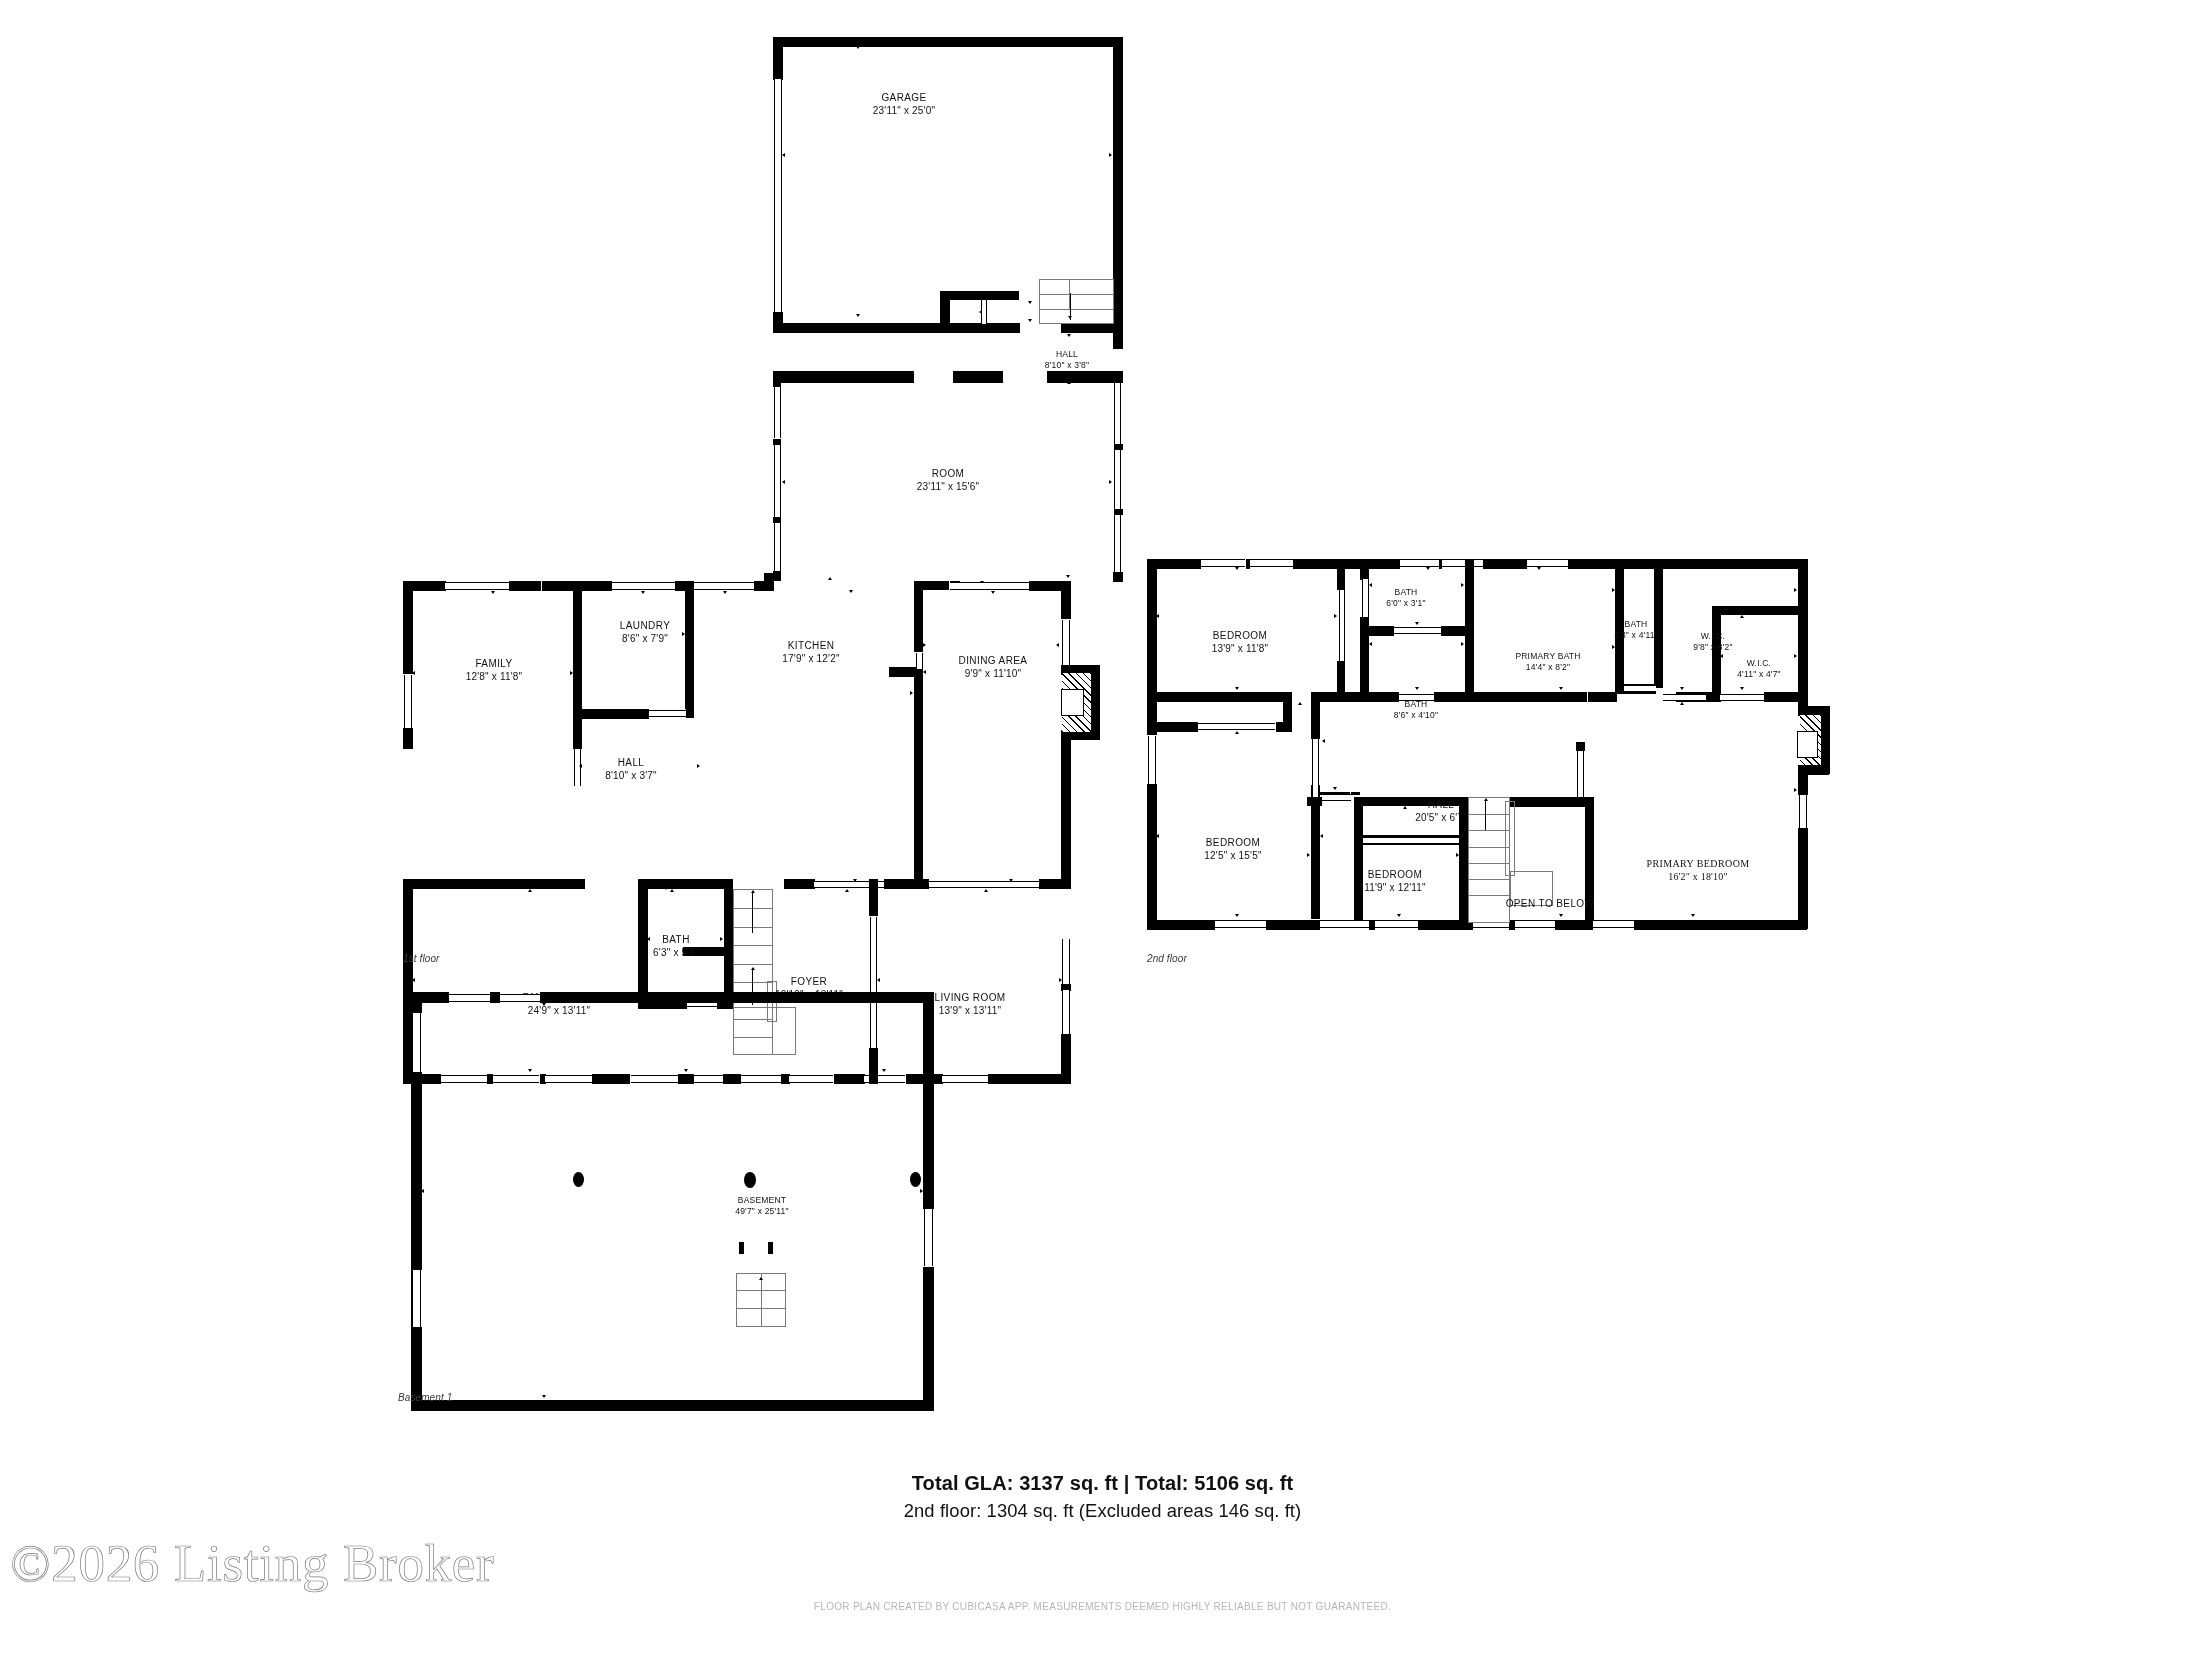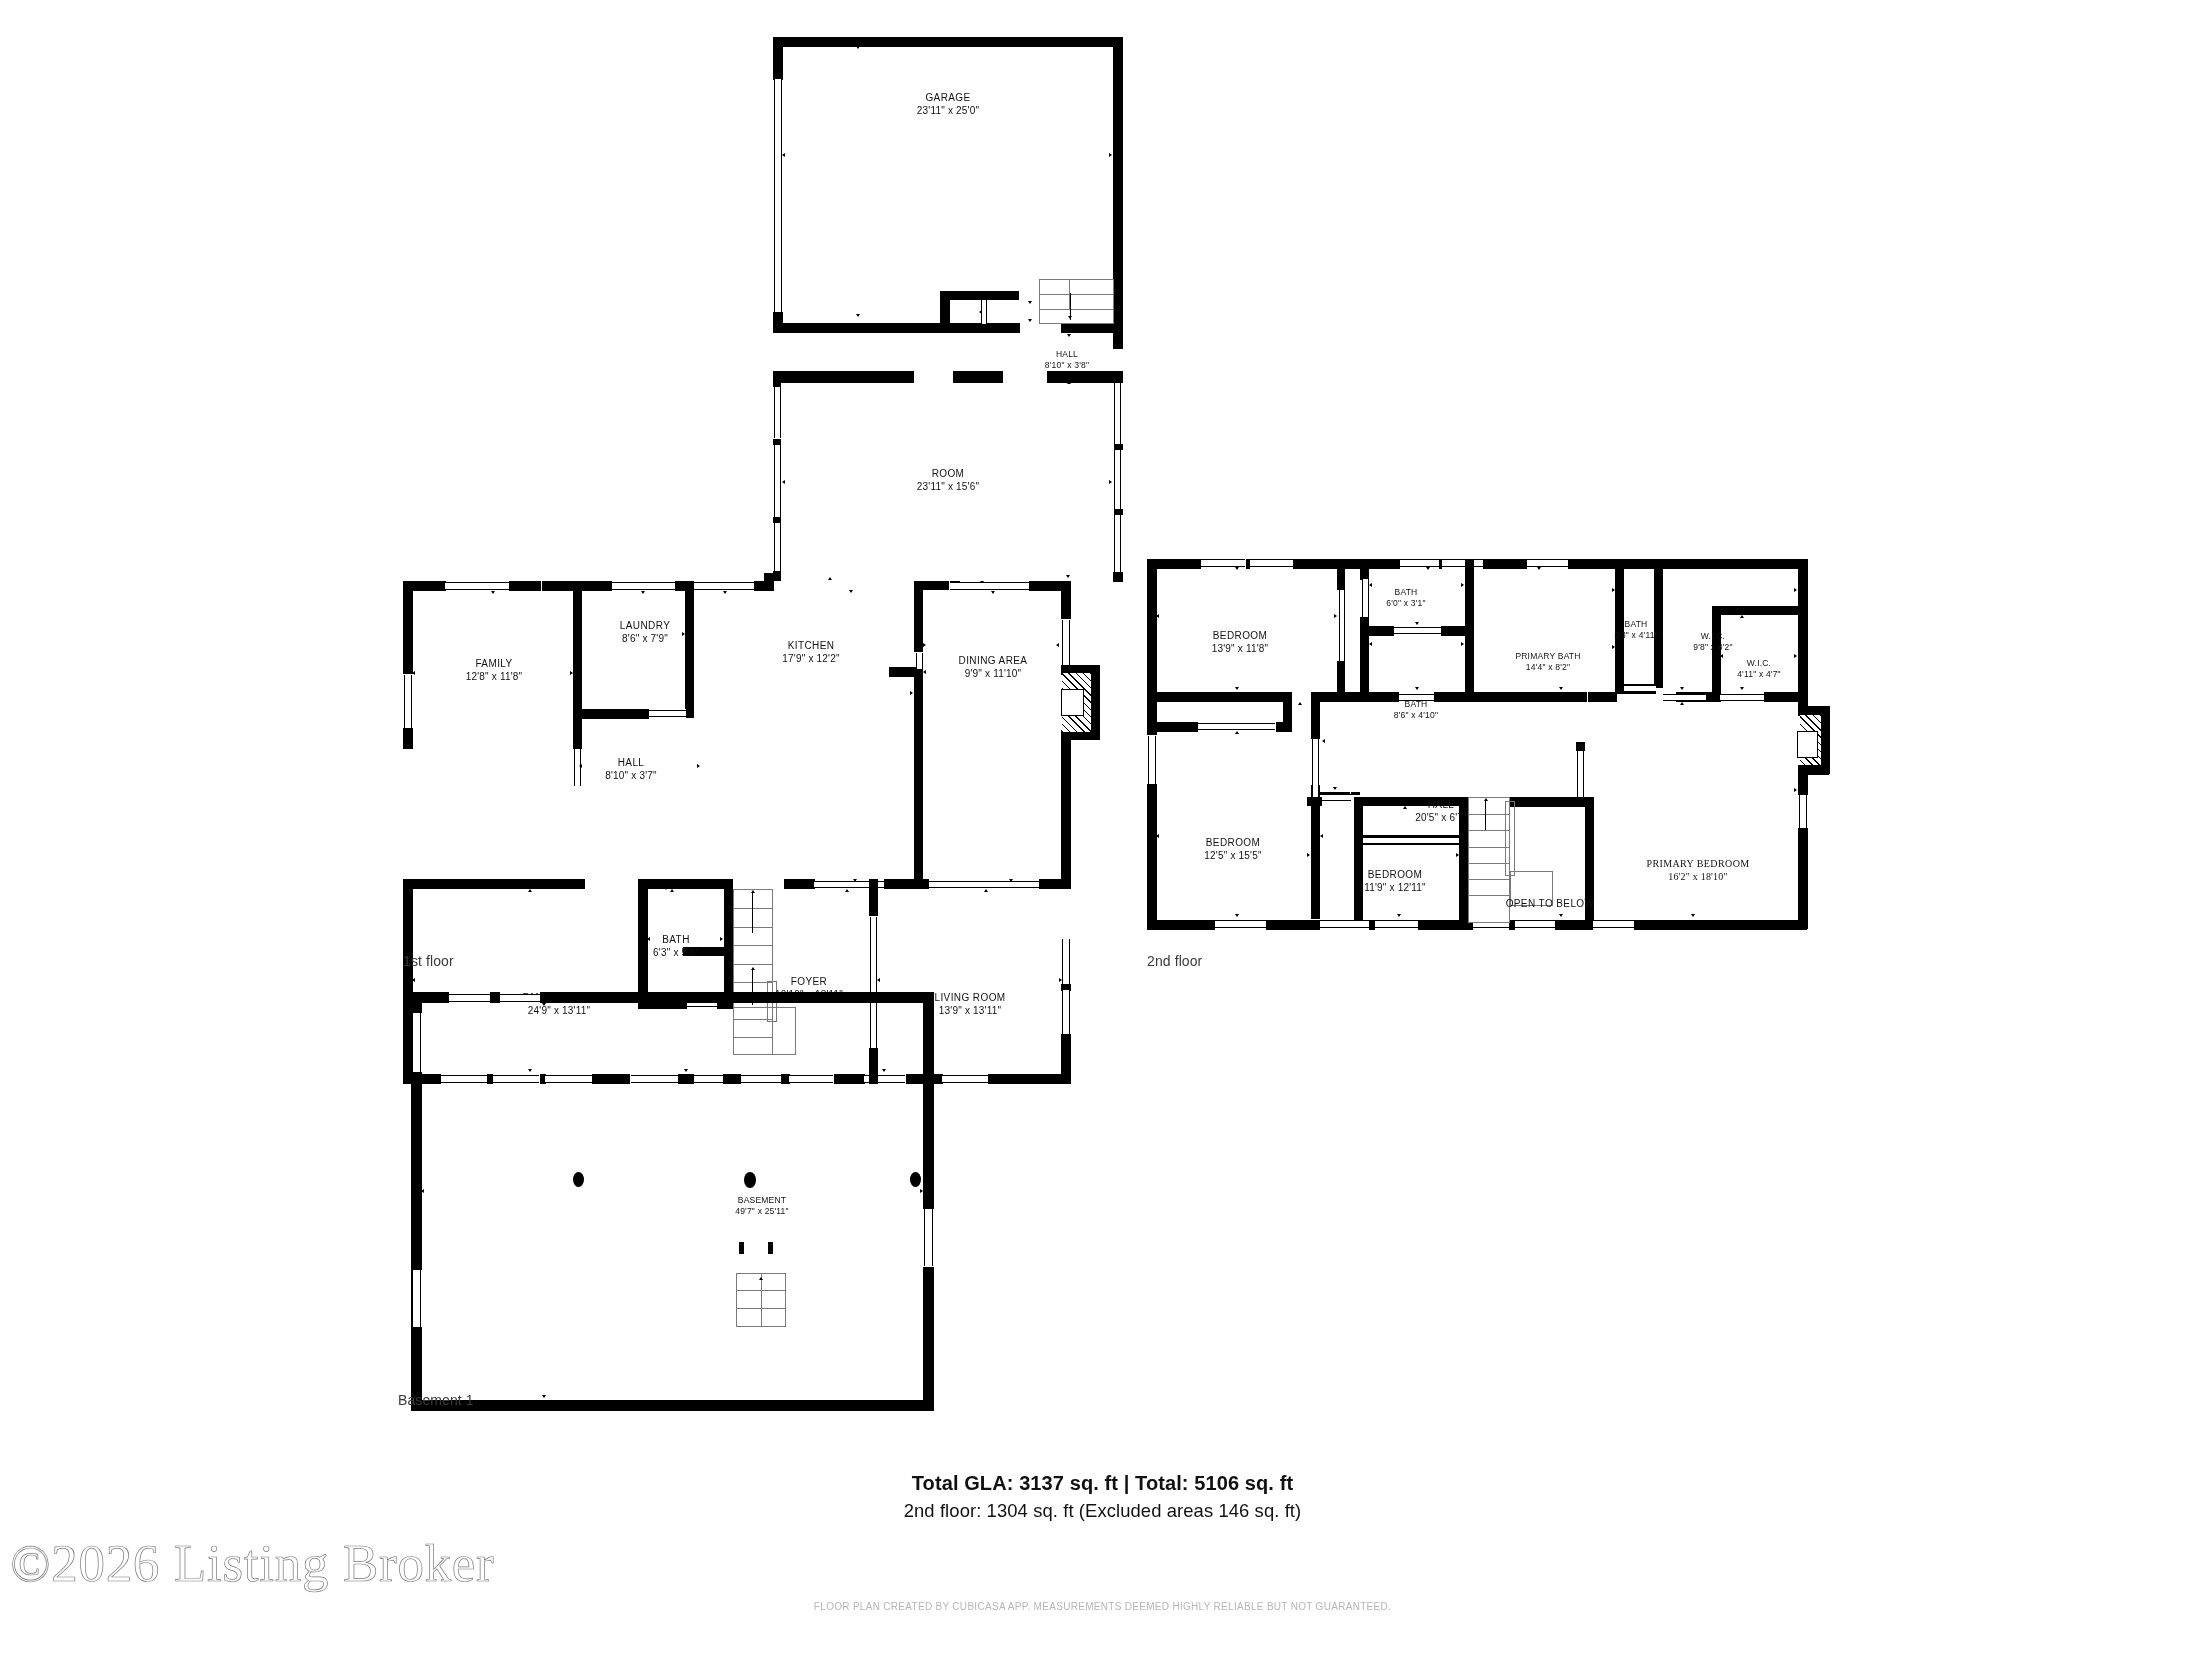--- a/index.html
+++ b/index.html
@@ -20,21 +20,21 @@
   
   .gap{position:absolute;background:#fff;}
 
   
   .lbl{position:absolute;text-align:center;line-height:1.28;white-space:nowrap;
        transform:translate(-50%,-50%);}
   .lbl .nm{display:block;font-size:10px;letter-spacing:0.4px;}
   .lbl .dm{display:block;font-size:10px;letter-spacing:0.2px;}
   .lbl.sm .nm,.lbl.sm .dm{font-size:8.5px;letter-spacing:0.2px;}
 
-  .floorlabel{position:absolute;font-size:14px;color:#3a3a3a;letter-spacing:0.1px;}
+  .floorlabel{position:absolute;font-size:10px;color:#3a3a3a;letter-spacing:0.1px;font-style:italic;}
 
   
   .stair{position:absolute;box-sizing:border-box;border:1px solid #7a7a7a;background:#fff;}
   .tread{position:absolute;background:#7a7a7a;}
   .stairbox{position:absolute;box-sizing:border-box;border:1px solid #7a7a7a;}
   .arrowline{position:absolute;background:#000;}
 
   
   .mk{position:absolute;width:0;height:0;}
   .mk.d{border-left:2.4px solid transparent;border-right:2.4px solid transparent;border-top:3.4px solid #000;}
@@ -89,21 +89,21 @@
   <div class="mk d" style="left:1067px;top:334px;"></div>
 
   <div class="stair" style="left:1039px;top:279px;width:75px;height:45px;">
     <div class="tread" style="position:absolute;left:0;top:14px;width:100%;height:1px;"></div>
     <div class="tread" style="position:absolute;left:0;top:29px;width:100%;height:1px;"></div>
     <div class="tread" style="position:absolute;left:29px;top:0;width:1px;height:29px;"></div>
   </div>
   <div class="arrowline" style="left:1070px;top:293px;width:1px;height:26.5px;"></div>
   <div class="mk d" style="left:1068px;top:316px;"></div>
 
-  <div class="lbl" style="left:948px;top:105px;text-align:center;">
+  <div class="lbl" style="left:904px;top:105px;text-align:center;">
     <span class="nm">GARAGE</span>
     <span class="dm">23'11" x 25'0"</span>
   </div>
   <div class="lbl sm" style="left:1067px;top:360px;">
     <span class="nm">HALL</span>
     <span class="dm">8'10" x 3'8"</span>
   </div>
 
   <div class="w" style="left:773px;top:371px;width:141px;height:11.8px;"></div>
   <div class="w" style="left:953px;top:371px;width:51px;height:11.8px;"></div>

